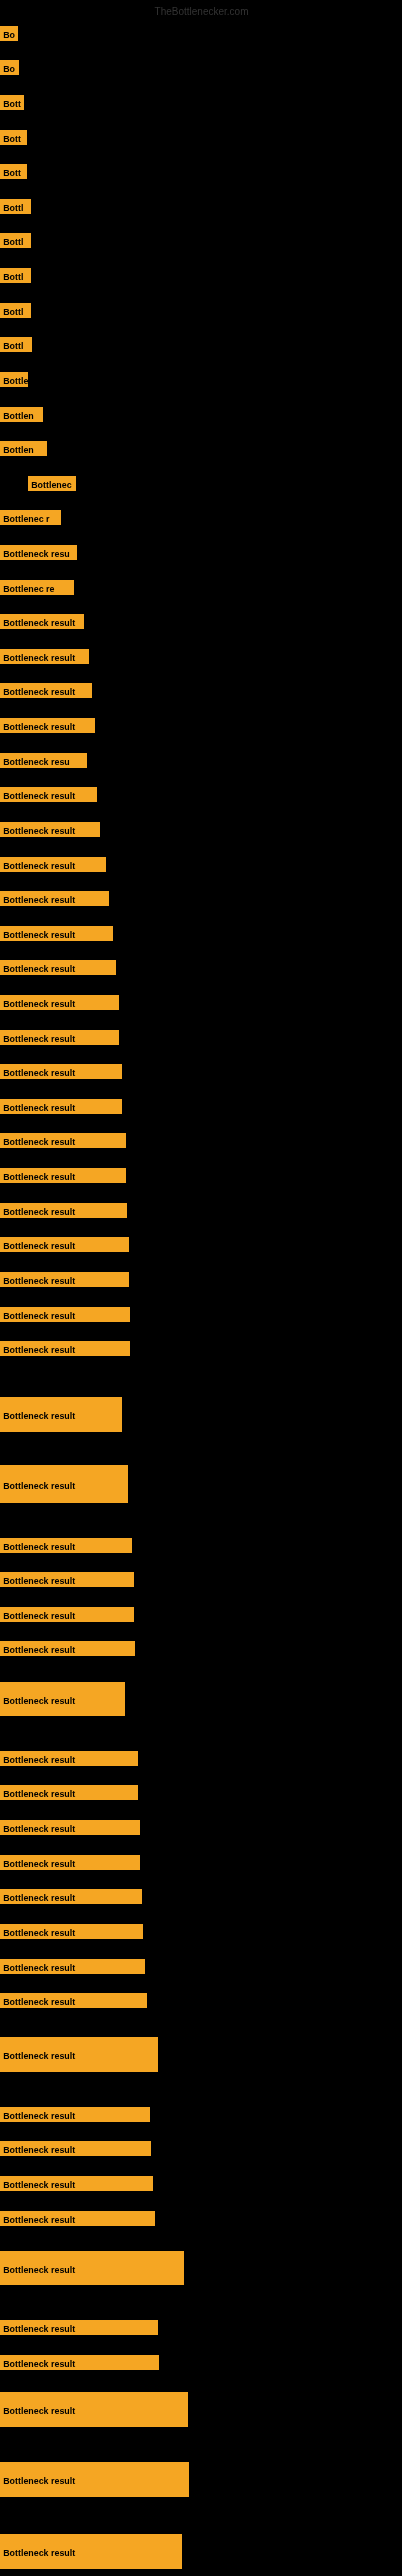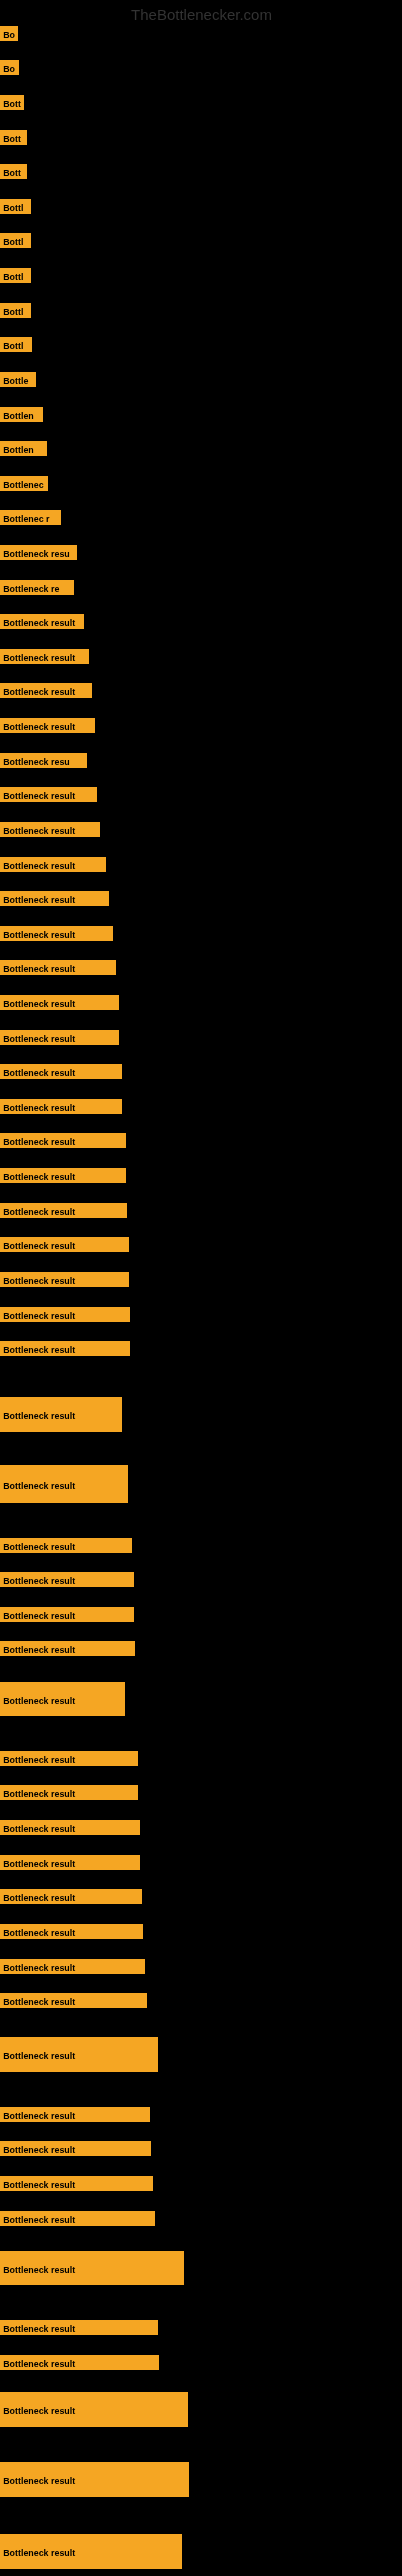--- a/index.html
+++ b/index.html
@@ -15,21 +15,21 @@
       font-family: Arial, sans-serif;
       position: relative;
     }
 
     .site-title {
       position: absolute;
       top: 6.4px;
       left: 50%;
       transform: translateX(-50%);
       color: #333333;
-      font-size: 15px;
+      font-size: 10px;
       white-space: nowrap;
     }
 
     .bottleneck-item {
       position: absolute;
       left: 0;
       background-color: #F5A623;
       color: #000000;
       font-size: 8.9px;
       font-weight: bold;
@@ -47,27 +47,27 @@
     <div class="bottleneck-item" style="top: 26px; width: 17.7px; height: 14.5px; line-height: 14.5px;">Bo</div>
     <div class="bottleneck-item" style="top: 60px; width: 19.3px; height: 14.5px; line-height: 14.5px;">Bo</div>
     <div class="bottleneck-item" style="top: 95px; width: 24px; height: 14.5px; line-height: 14.5px;">Bott</div>
     <div class="bottleneck-item" style="top: 130px; width: 27px; height: 14.5px; line-height: 14.5px;">Bott</div>
     <div class="bottleneck-item" style="top: 164px; width: 27px; height: 14.5px; line-height: 14.5px;">Bott</div>
     <div class="bottleneck-item" style="top: 199px; width: 31px; height: 14.5px; line-height: 14.5px;">Bottl</div>
     <div class="bottleneck-item" style="top: 233px; width: 31px; height: 14.5px; line-height: 14.5px;">Bottl</div>
     <div class="bottleneck-item" style="top: 268px; width: 31px; height: 14.5px; line-height: 14.5px;">Bottl</div>
     <div class="bottleneck-item" style="top: 303px; width: 31px; height: 14.5px; line-height: 14.5px;">Bottl</div>
     <div class="bottleneck-item" style="top: 337px; width: 32px; height: 14.5px; line-height: 14.5px;">Bottl</div>
-    <div class="bottleneck-item" style="top: 372px; width: 36px; height: 14.5px; line-height: 14.5px;">Bottle</div>
+    <div class="bottleneck-item" style="top: 372px; width: 28px; height: 14.5px; line-height: 14.5px;">Bottle</div>
     <div class="bottleneck-item" style="top: 407px; width: 43px; height: 14.5px; line-height: 14.5px;">Bottlen</div>
     <div class="bottleneck-item" style="top: 441px; width: 47px; height: 14.5px; line-height: 14.5px;">Bottlen</div>
-    <div class="bottleneck-item" style="top: 476px; width: 48px; height: 14.5px; line-height: 14.5px;">Bottlenec</div>
+    <div class="bottleneck-item" style="top: 476px; width: 48px; height: 14.5px; line-height: 14.5px; margin-left: 28px;">Bottlenec</div>
     <div class="bottleneck-item" style="top: 510px; width: 61px; height: 14.5px; line-height: 14.5px;">Bottlenec r</div>
     <div class="bottleneck-item" style="top: 545px; width: 77px; height: 14.5px; line-height: 14.5px;">Bottleneck resu</div>
-    <div class="bottleneck-item" style="top: 580px; width: 74px; height: 14.5px; line-height: 14.5px;">Bottleneck re</div>
+    <div class="bottleneck-item" style="top: 580px; width: 74px; height: 14.5px; line-height: 14.5px;">Bottlenec re</div>
     <div class="bottleneck-item" style="top: 614px; width: 84px; height: 14.5px; line-height: 14.5px;">Bottleneck result</div>
     <div class="bottleneck-item" style="top: 649px; width: 89px; height: 14.5px; line-height: 14.5px;">Bottleneck result</div>
     <div class="bottleneck-item" style="top: 683px; width: 92px; height: 14.5px; line-height: 14.5px;">Bottleneck result</div>
     <div class="bottleneck-item" style="top: 718px; width: 95px; height: 14.5px; line-height: 14.5px;">Bottleneck result</div>
     <div class="bottleneck-item" style="top: 753px; width: 87px; height: 14.5px; line-height: 14.5px;">Bottleneck resu</div>
     <div class="bottleneck-item" style="top: 787px; width: 97px; height: 14.5px; line-height: 14.5px;">Bottleneck result</div>
     <div class="bottleneck-item" style="top: 822px; width: 100px; height: 14.5px; line-height: 14.5px;">Bottleneck result</div>
     <div class="bottleneck-item" style="top: 857px; width: 106px; height: 14.5px; line-height: 14.5px;">Bottleneck result</div>
     <div class="bottleneck-item" style="top: 891px; width: 109px; height: 14.5px; line-height: 14.5px;">Bottleneck result</div>
     <div class="bottleneck-item" style="top: 926px; width: 113px; height: 14.5px; line-height: 14.5px;">Bottleneck result</div>

